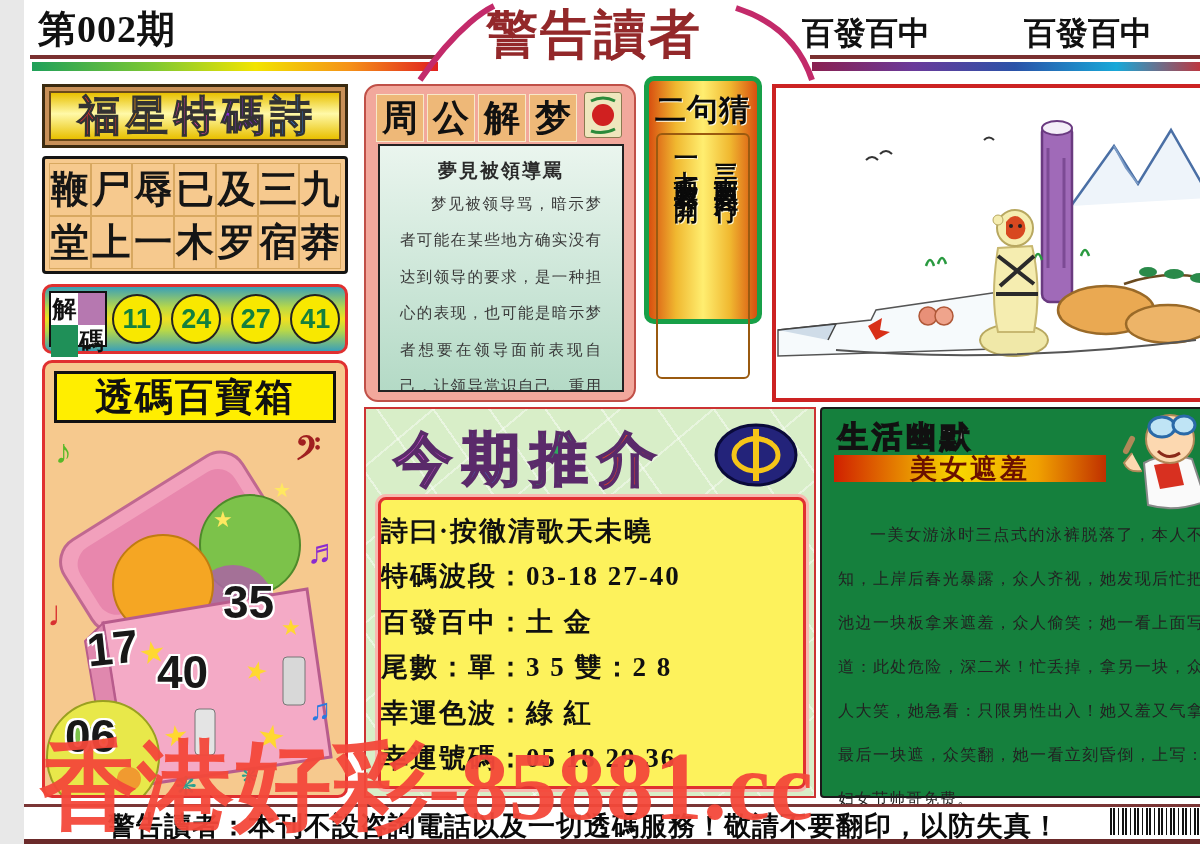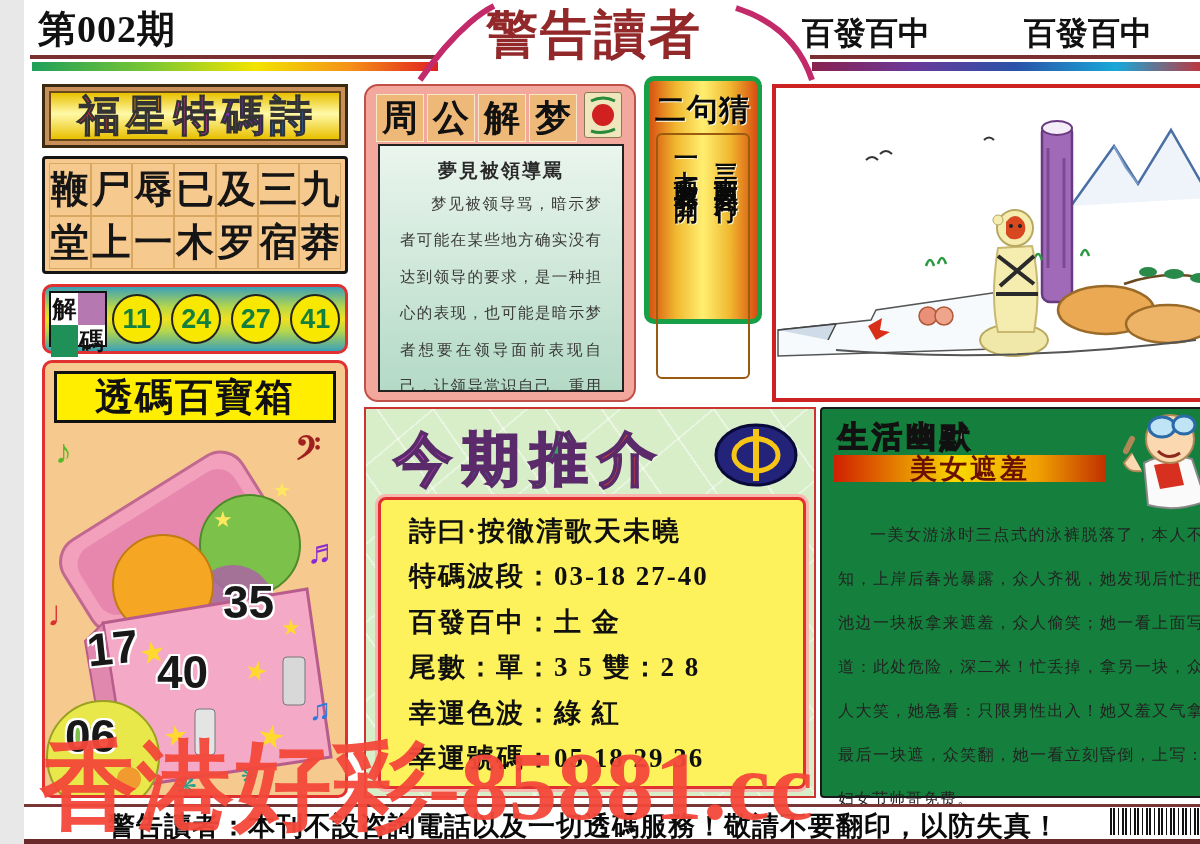--- a/index.html
+++ b/index.html
@@ -100,21 +100,21 @@
     border:2px solid #cc3333;background:
       repeating-linear-gradient(55deg,rgba(255,255,255,.45) 0 2px,transparent 2px 46px),
       repeating-linear-gradient(-40deg,rgba(255,255,255,.4) 0 2px,transparent 2px 60px),
       #d8eec8;}
   .reco-title{position:absolute;left:28px;top:12px;display:flex;gap:10px;}
   .rtc{font-size:58px;font-weight:900;-webkit-text-stroke:2px #5a2a6a;}
   .rtc1{color:#c553c5}.rtc2{color:#3f7fd4}.rtc3{color:#2fa85f}.rtc4{color:#e84427}
   .reco-logo{position:absolute;right:16px;top:14px;width:84px;height:64px;}
   .reco-inner{position:absolute;left:12px;top:88px;width:428px;height:292px;box-sizing:border-box;
     background:#fdf25c;border:3px solid #e03030;border-radius:8px;box-shadow:0 0 0 3px #f8b8b0;
-    padding:8px 28px;overflow:hidden;}
+    padding:8px 0;overflow:hidden;}
   .reco-line{height:45.5px;display:flex;align-items:center;font-size:27px;font-weight:900;color:#101010;letter-spacing:2px;}
 
   
   .humor-box{position:absolute;left:796px;top:407px;width:400px;height:391px;box-sizing:border-box;
     border:2px solid #1a1a1a;border-radius:4px;background:#15803d;}
   .humor-title{position:absolute;left:16px;top:8px;font-size:30px;font-weight:900;color:#f8f8f8;
     -webkit-text-stroke:1.5px #111;letter-spacing:4px;}
   .humor-bar{position:absolute;left:12px;top:46px;width:272px;height:27px;
     background:linear-gradient(90deg,#d02000,#f8d800 45%,#f0a000 75%,#c03000);
     display:flex;align-items:center;justify-content:center;

